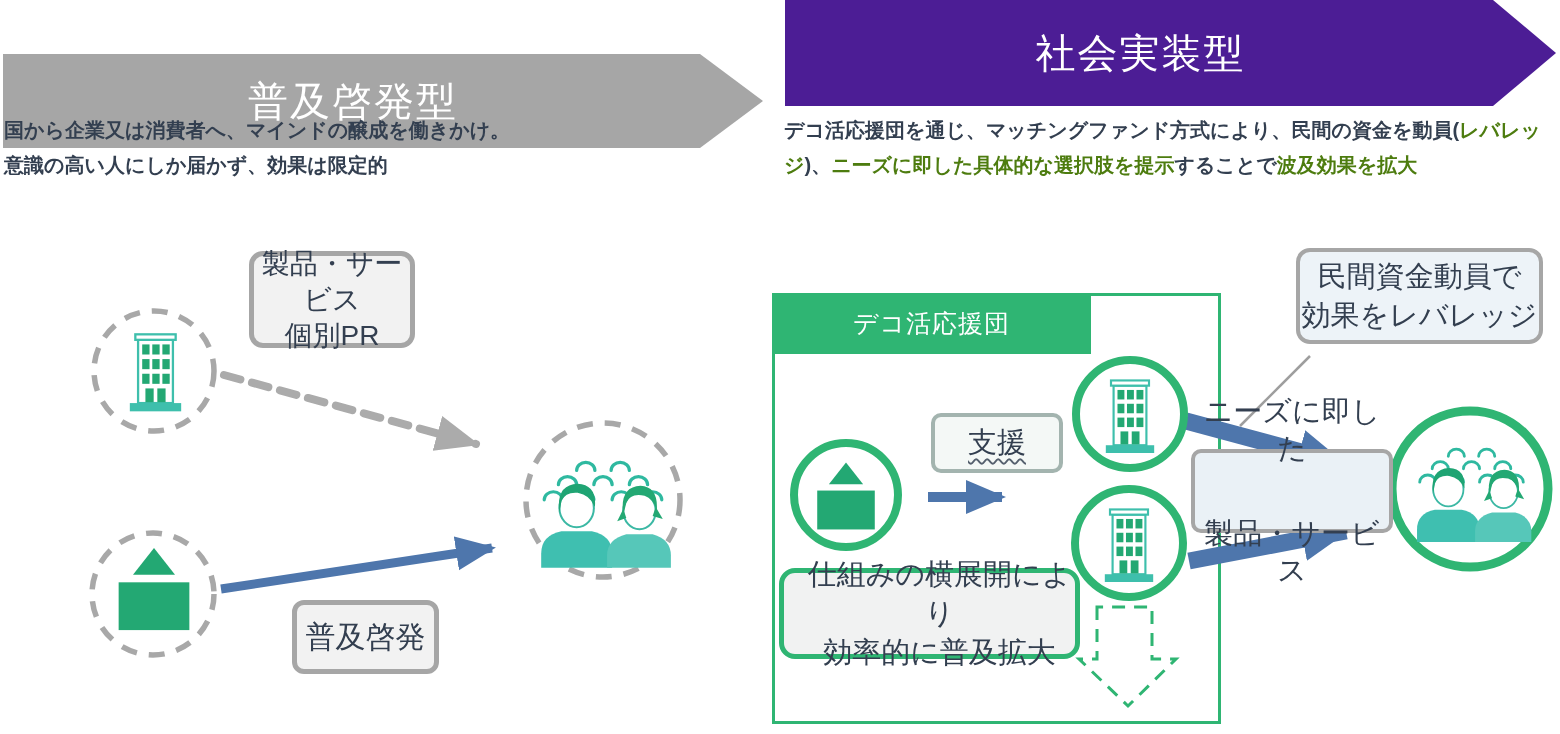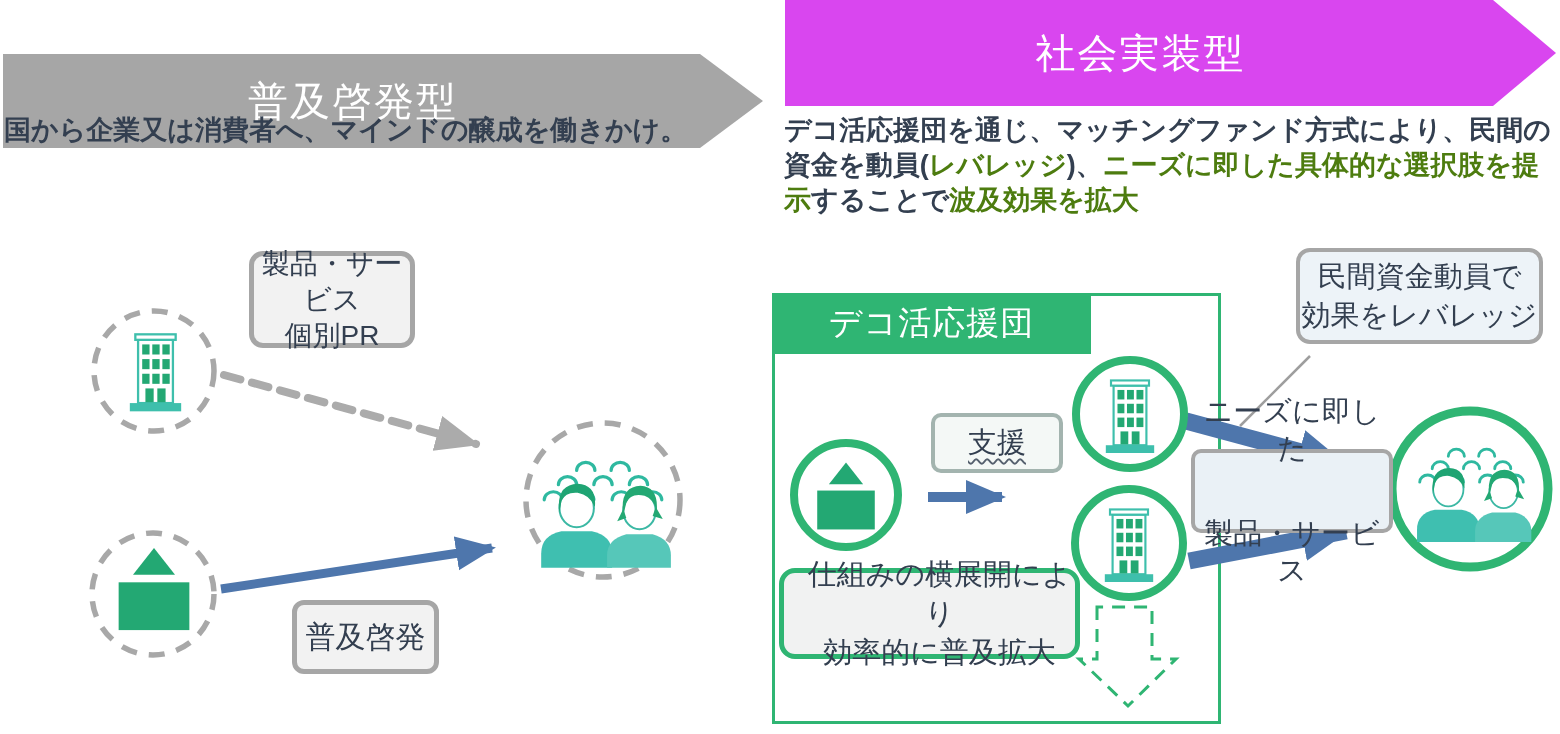--- a/index.html
+++ b/index.html
@@ -13,39 +13,39 @@
     color:#ffffff; font-size:40px; font-weight:500; letter-spacing:2px;
     box-sizing:border-box;
   }
   .banner-left {
     left:3px; top:6px; width:760px; height:94px; background:#A6A6A6;
     clip-path:polygon(0 0, 697px 0, 760px 47px, 697px 94px, 0 94px);
     padding-right:60px;
     margin-top:48px;
   }
   .banner-right {
-    left:785px; top:0; width:771px; height:106px; background:#d946ef;
+    left:785px; top:0; width:771px; height:106px; background:#4c1d95;
     clip-path:polygon(0 0, 708px 0, 771px 53px, 708px 106px, 0 106px);
     padding-right:60px;
     text-align:center;
   }
   
-  .para { position:absolute; font-size:27px; font-weight:600; color:#333F50; line-height:35px; z-index:1; }
+  .para { position:absolute; font-size:20px; font-weight:600; color:#333F50; line-height:35px; z-index:1; }
   .para-left  { left:4px;   top:113px; width:752px; }
   .para-right { left:784px; top:113px; width:778px; }
   .seg-green { color:#4d7c0f; }
   .seg-dark  { color:#333F50; }
   
   .greenbox {
     position:absolute; left:772px; top:293px; width:449px; height:431px;
     border:3px solid #2FB573; box-sizing:border-box; z-index:0; background:transparent;
   }
   .greenbox-header {
     position:absolute; left:772px; top:293px; width:319px; height:61px;
-    background:#2FB573; color:#ffffff; font-size:33px; font-weight:500;
+    background:#2FB573; color:#ffffff; font-size:25px; font-weight:500;
     display:flex; align-items:center; justify-content:center; letter-spacing:1px; z-index:1;
   }
   
   .overlay { position:absolute; left:0; top:0; z-index:2; }
   
   .labelbox {
     position:absolute; box-sizing:border-box; display:flex; flex-direction:column;
     align-items:center; justify-content:center; text-align:center;
     color:#333F50; z-index:4; font-weight:500;
   }
@@ -77,20 +77,21 @@
 
   <div class="banner banner-left">
     <span>普及啓発型</span>
   </div>
   <div class="banner banner-right">
     <span>社会実装型</span>
   </div>
 
   <div class="para para-left">
     <div>国から企業又は消費者へ、マインドの醸成を働きかけ。</div>
+    <div>意識の高い人にしか届かず、効果は限定的</div>
   </div>
 
   <div class="para para-right">
     <span class="seg-dark">デコ活応援団を通じ、マッチングファンド方式により、民間の資金を動員(</span><span class="seg-green">レバレッジ</span><span class="seg-dark">)、</span><span class="seg-green">ニーズに即した具体的な選択肢を提示</span><span class="seg-dark">することで</span><span class="seg-green">波及効果を拡大</span>
   </div>
 
   <div class="greenbox"></div>
   <div class="greenbox-header">
     <span>デコ活応援団</span>
   </div>

